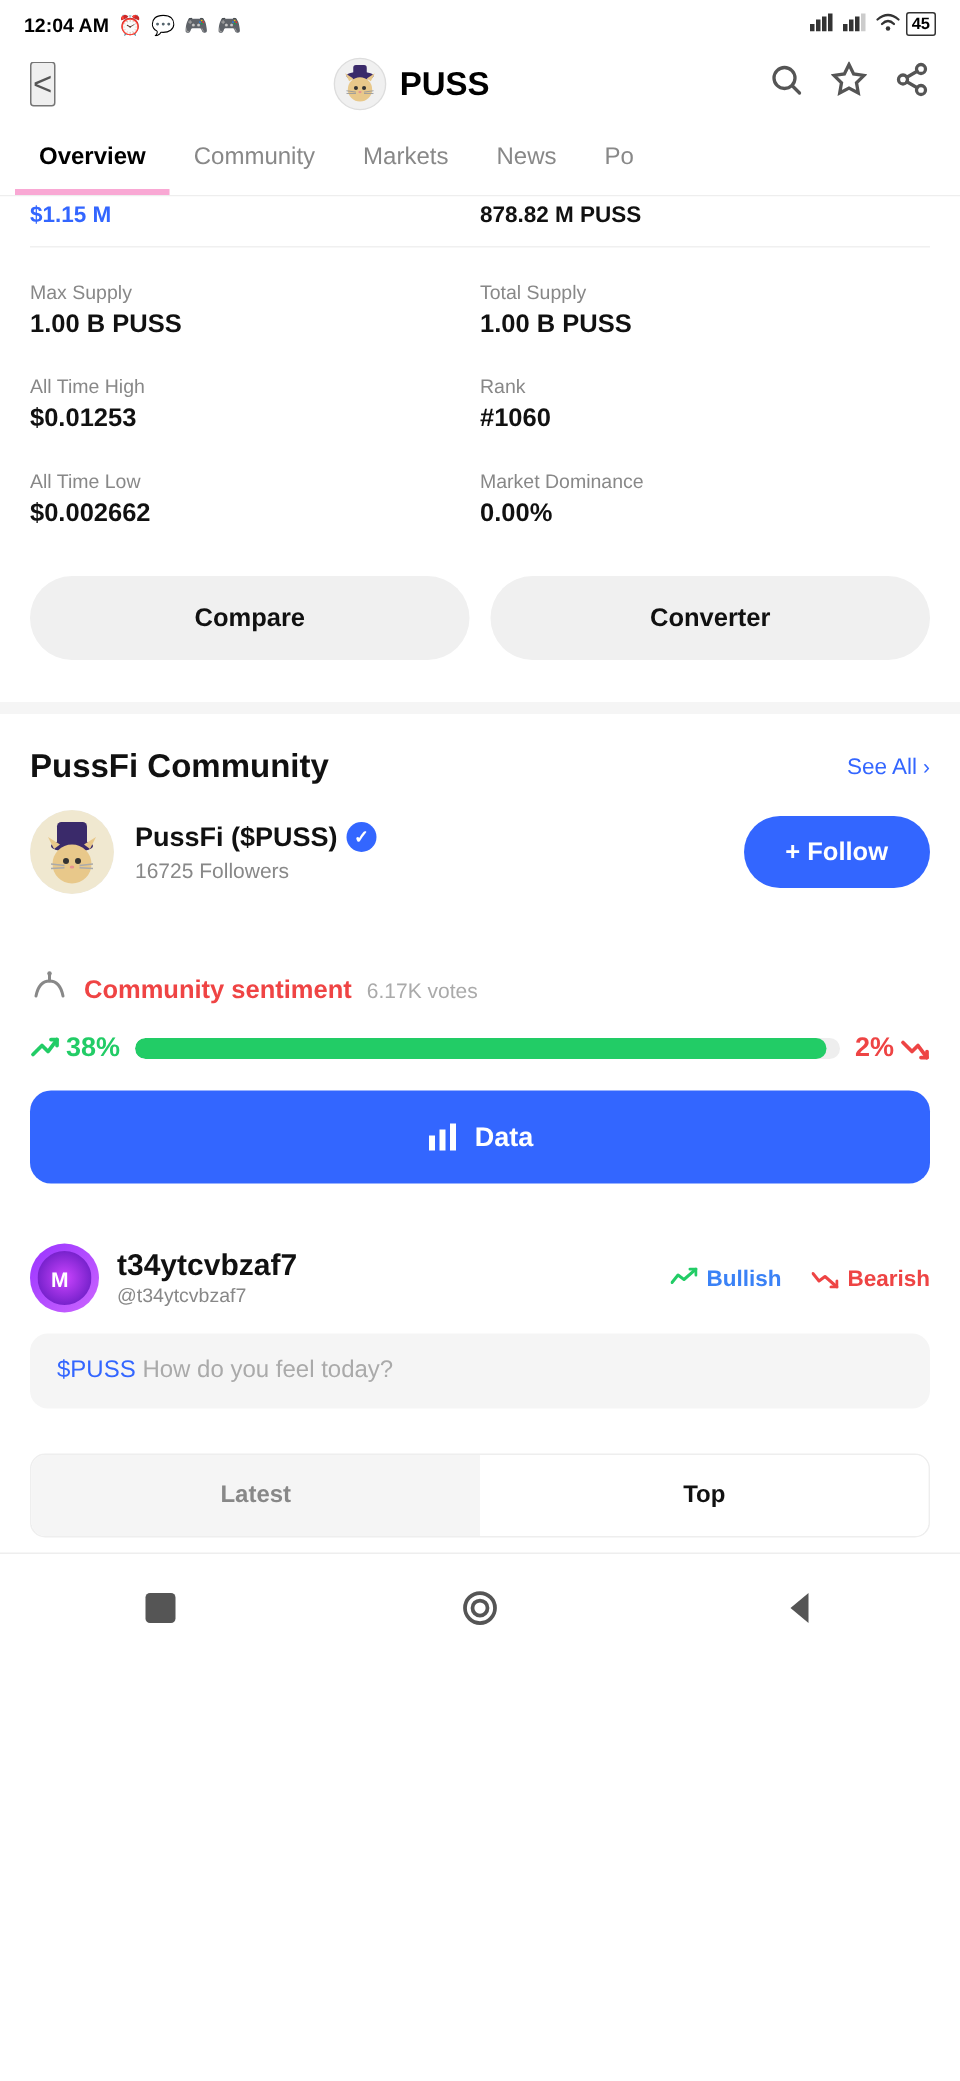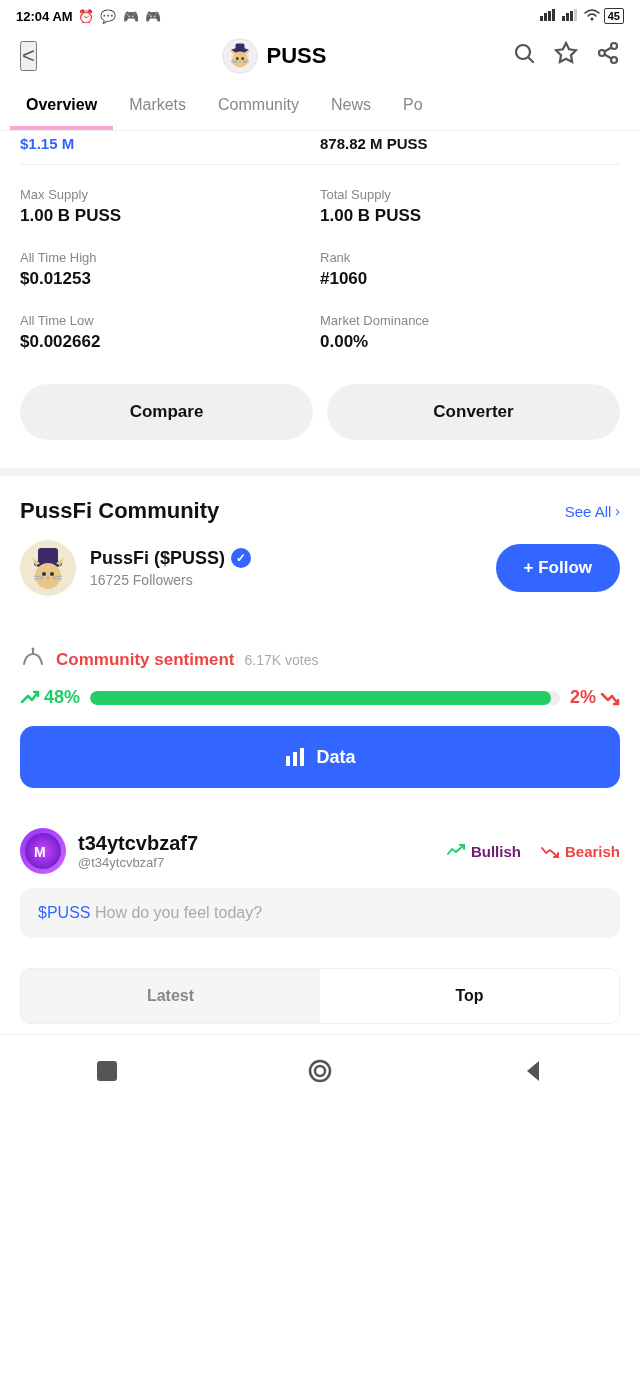--- a/index.html
+++ b/index.html
@@ -337,21 +337,21 @@
     .sentiment-btn {
       display: flex;
       align-items: center;
       gap: 6px;
       font-size: 15px;
       font-weight: 600;
       cursor: pointer;
       border: none;
       background: none;
     }
-    .sentiment-btn.bullish { color: #701a75; }
+    .sentiment-btn.bullish { color: #3b82f6; }
     .sentiment-btn.bearish { color: #ee4444; }
 
     
     .post-input-area {
       background: #f5f5f5;
       border-radius: 12px;
       padding: 16px 18px;
       margin-bottom: 20px;
     }
     .post-input-text {
@@ -507,22 +507,22 @@
           <circle cx="18" cy="19" r="3"></circle>
           <line x1="8.59" y1="13.51" x2="15.42" y2="17.49"></line>
           <line x1="15.41" y1="6.51" x2="8.59" y2="10.49"></line>
         </svg>
     </span>
   </div>
 </div>
 
 <div class="tabs">
   <div class="tab active">Overview</div>
+  <div class="tab">Community</div>
   <div class="tab">Markets</div>
-  <div class="tab">Community</div>
   <div class="tab">News</div>
   <div class="tab">Po</div>
 </div>
 
 <div class="content">
 
   <div class="partial-row">
     <div class="partial-stat">
       <div class="stat-value blue partial-cut">$1.15 M</div>
     </div>
@@ -622,21 +622,21 @@
       <span class="sentiment-title">Community sentiment</span>
       <span class="votes-count">6.17K votes</span>
     </div>
 
     <div class="sentiment-bar-row">
       <span class="bullish-pct">
         <svg width="20" height="16" viewBox="0 0 20 16" fill="none">
             <polyline points="2,12 8,6 12,10 18,2" stroke="#22cc66" stroke-width="2.5" stroke-linecap="round" stroke-linejoin="round"></polyline>
             <polyline points="14,2 18,2 18,6" stroke="#22cc66" stroke-width="2.5" stroke-linecap="round" stroke-linejoin="round"></polyline>
           </svg>
-        <span>48%</span>
+        <span>38%</span>
       </span>
       <div class="sentiment-bar">
         <div class="sentiment-fill" style="width:98%;"></div>
       </div>
       <span class="bearish-pct">
         <span>2%</span>
         <svg width="20" height="16" viewBox="0 0 20 16" fill="none">
             <polyline points="2,4 8,10 12,6 18,14" stroke="#ee4444" stroke-width="2.5" stroke-linecap="round" stroke-linejoin="round"></polyline>
             <polyline points="14,14 18,14 18,10" stroke="#ee4444" stroke-width="2.5" stroke-linecap="round" stroke-linejoin="round"></polyline>
           </svg>

